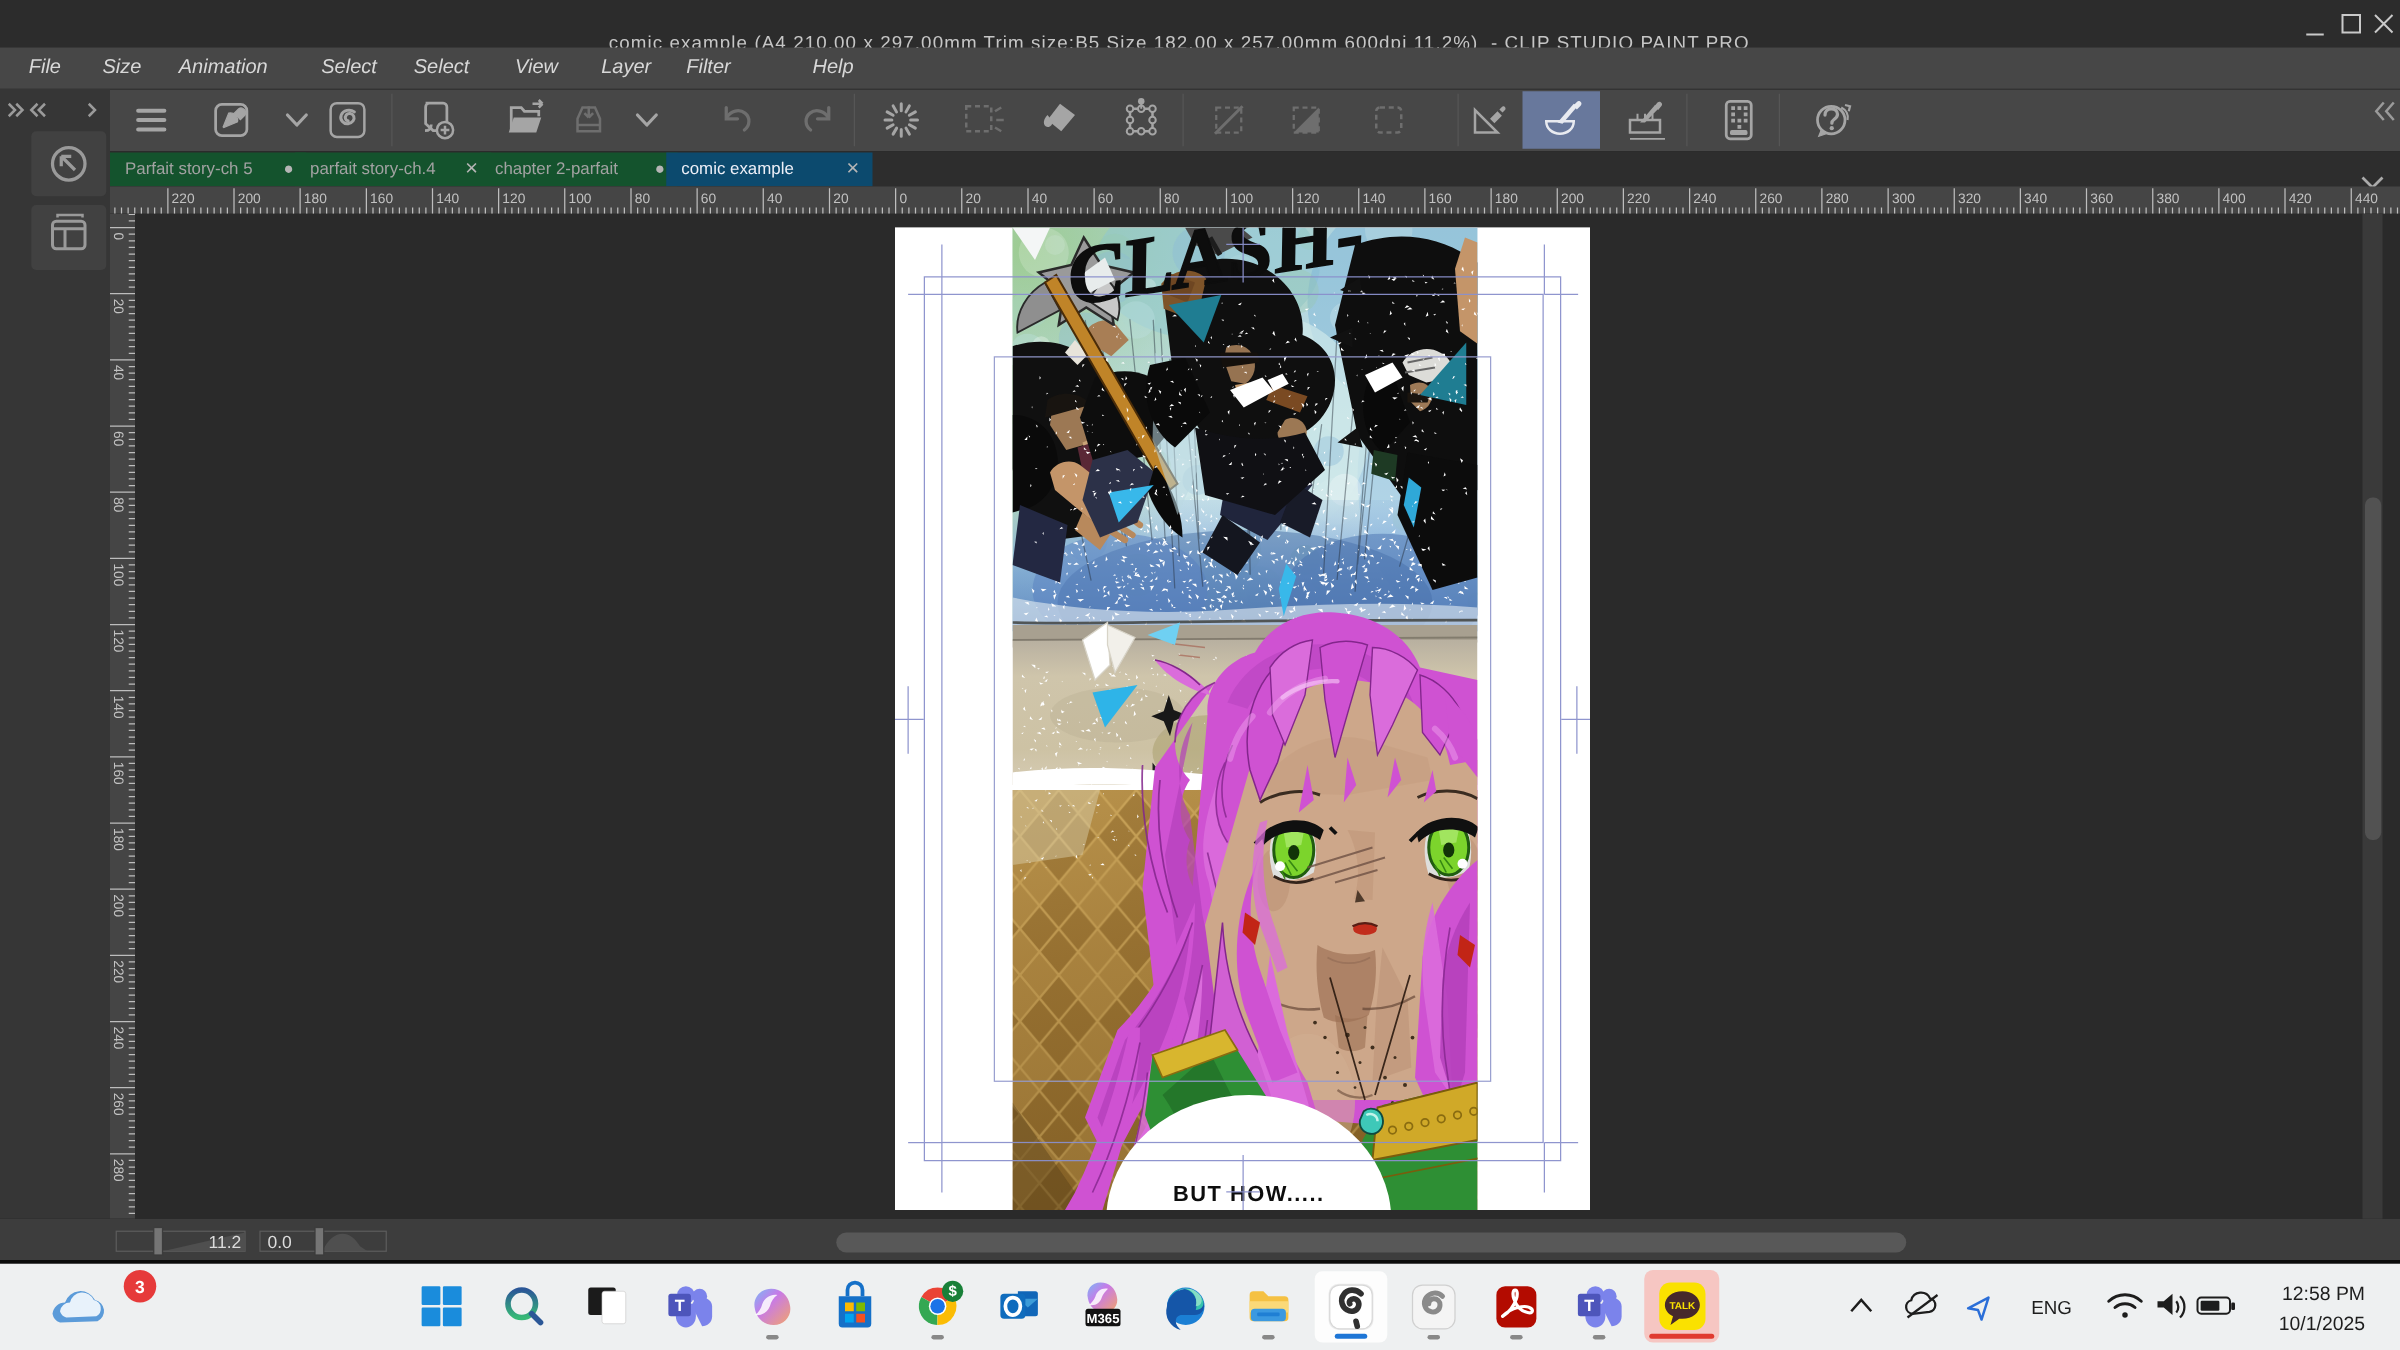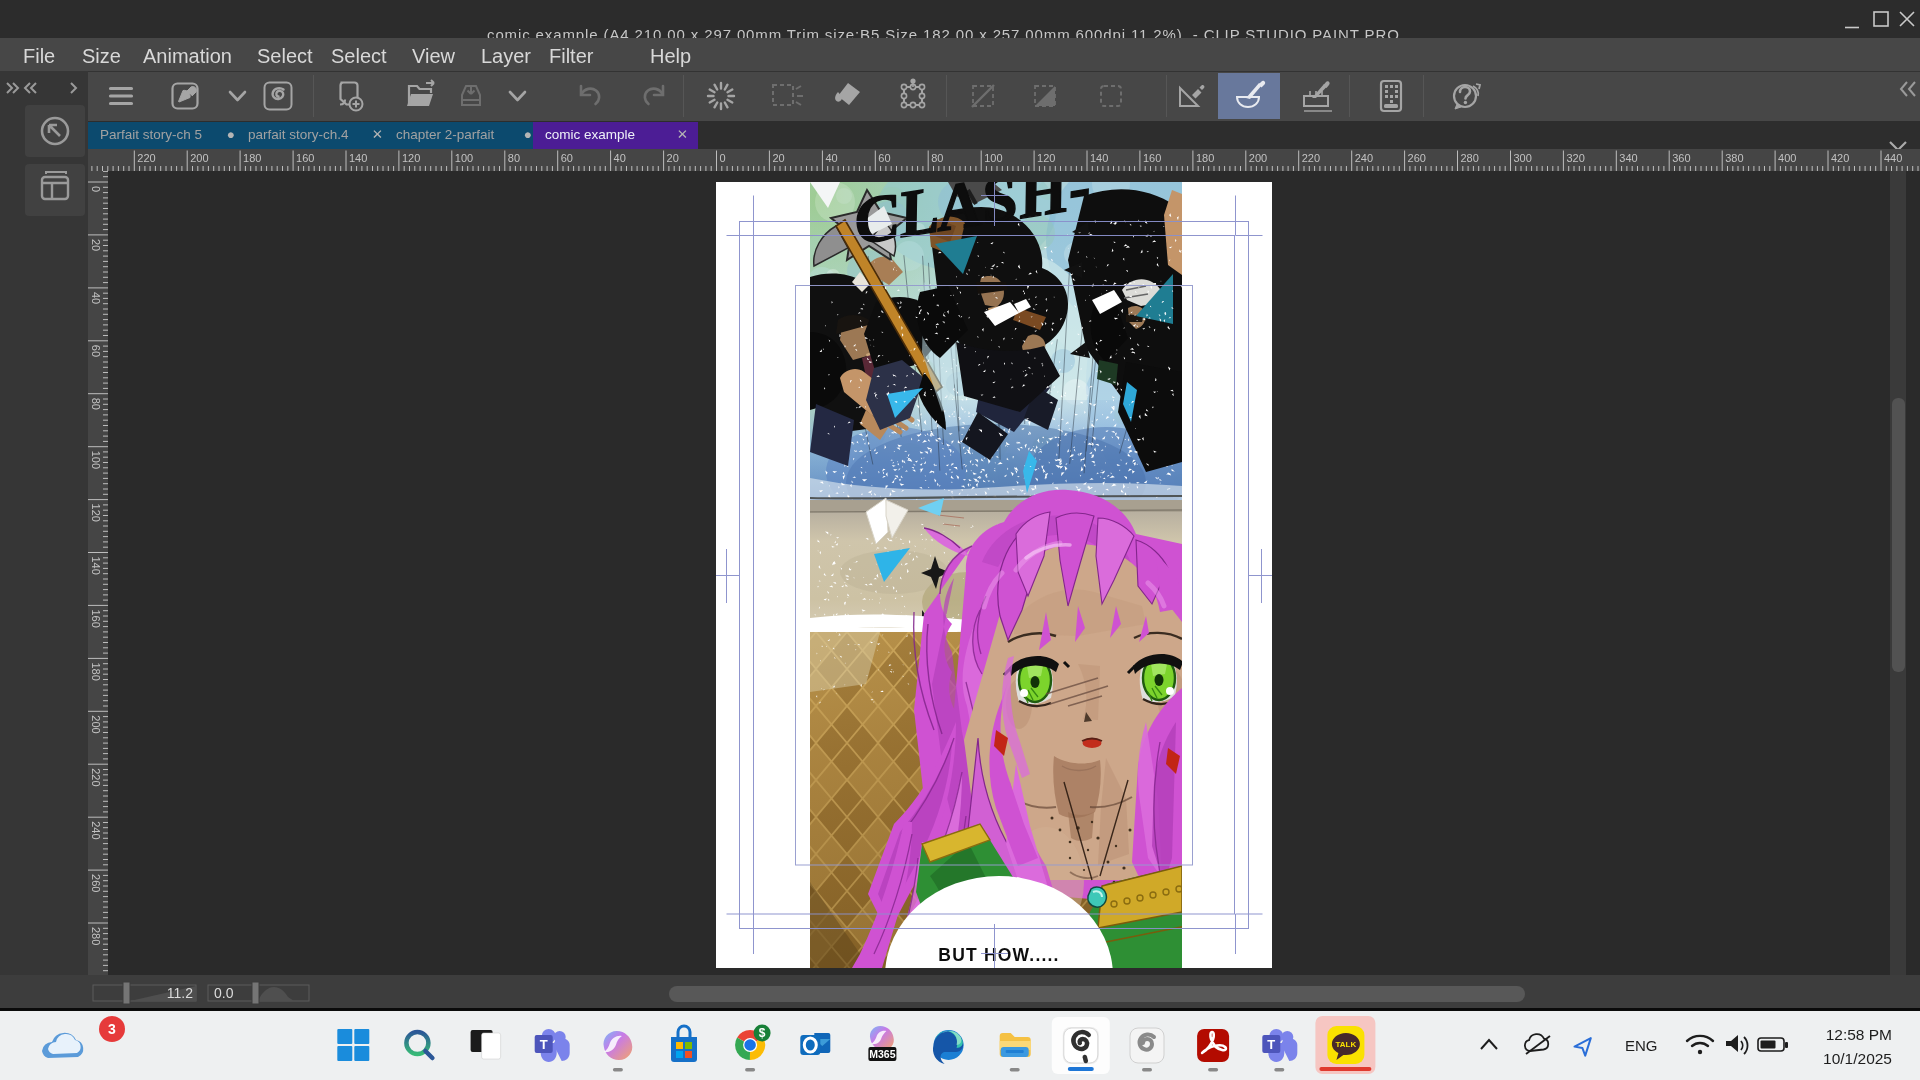--- a/index.html
+++ b/index.html
@@ -1,17 +1,17 @@
 <!DOCTYPE html>
 <html><head><meta charset="utf-8"><style>
 html,body{margin:0;padding:0;width:1920px;height:1080px;overflow:hidden;background:#2a2a2a;font-family:"Liberation Sans",sans-serif;}
 .abs{position:absolute;}
 #titletext{left:487px;top:10px;color:#c6c6c6;font-size:15px;letter-spacing:.88px;white-space:nowrap;margin-top:16px;}
-.menuitem{top:45px;color:#d8d8d8;font-size:20px;}
-.tab{top:122px;height:27px;color:#a2a2a2;font-size:13.5px;line-height:26px;background:#0c4a6e;white-space:nowrap;overflow:hidden;}
+.menuitem{top:45px;color:#d8d8d8;font-size:16px;font-style:italic;}
+.tab{top:122px;height:27px;color:#a2a2a2;font-size:13.5px;line-height:26px;background:#14532d;white-space:nowrap;overflow:hidden;}
 .tico{color:#b5b5b5;}
 svg{display:block}
 </style></head><body>
 <div class="abs" style="left:0;top:0;width:1920px;height:38px;background:#2c2c2c"></div>
 <div class="abs" id="titletext">comic example (A4 210.00 x 297.00mm Trim size:B5 Size 182.00 x 257.00mm 600dpi 11.2%)&nbsp; - CLIP STUDIO PAINT PRO</div>
 <svg class="abs" style="left:1836px;top:6px" width="84" height="26">
     <g stroke="#c9c9c9" stroke-width="1.6" fill="none">
       <path d="M9 21.5h14"></path>
       <rect x="38" y="6" width="14" height="14"></rect>
       <path d="M64 6l14 14M78 6L64 20"></path>
@@ -163,21 +163,21 @@
       <path d="M8 33l-2 5 6-2" fill="#a5a5a5" stroke="#a5a5a5"></path>
       <path d="M11 21c0-3 2.2-5 5-5 2.8 0 5 1.8 5 4.4 0 2.2-1.4 3.2-2.8 4.2-1.1 0.8-1.7 1.5-1.7 2.9" fill="none" stroke="#a5a5a5" stroke-width="2.6" stroke-linecap="round"></path>
       <circle cx="16.4" cy="31.5" r="1.7" fill="#a5a5a5"></circle>
       <path d="M24 15c4 2 6 6 5 10m-2-12l4 1-1 4" fill="none" stroke="#a5a5a5" stroke-width="1.8"></path>
     </g>
   </svg>
 <div class="abs" style="left:88px;top:121px;width:1832px;height:28px;background:#2d2d2d"></div>
 <div class="abs tab" style="left:88px;width:145px;padding-left:12px;">Parfait story-ch 5<span class="tico abs" style="right:10px">●</span></div>
 <div class="abs tab" style="left:236px;width:145px;padding-left:12px;">parfait story-ch.4<span class="tico abs" style="right:10px">✕</span></div>
 <div class="abs tab" style="left:384px;width:146px;padding-left:12px;">chapter 2-parfait<span class="tico abs" style="right:10px">●</span></div>
-<div class="abs tab" style="left:533px;width:153px;padding-left:12px;background:#4c1d95;color:#eef0f8;">comic example<span class="tico abs" style="right:10px">✕</span></div>
+<div class="abs tab" style="left:533px;width:153px;padding-left:12px;background:#0c4a6e;color:#eef0f8;">comic example<span class="tico abs" style="right:10px">✕</span></div>
 <svg class="abs" style="left:1886px;top:138px" width="24" height="16">
     <path d="M4 4l8 8 8-8" stroke="#aaa" stroke-width="2.2" fill="none"></path>
   </svg>
 <div class="abs" style="left:108px;top:171px;width:1812px;height:804px;background:#2a2a2a"></div>
 <div class="abs" style="left:88px;top:149px">
     <svg width="1832" height="22">
       <rect width="1832" height="22" fill="#454545"></rect>
       <path d="M3.9 17V22M9.2 17V22M14.5 17V22M19.8 17V22M25.1 17V22M30.4 17V22M35.7 17V22M41.0 17V22M46.3 1.5V22M51.6 17V22M56.9 17V22M62.1 17V22M67.4 17V22M72.7 17V22M78.0 17V22M83.3 17V22M88.6 17V22M93.9 17V22M99.2 1.5V22M104.5 17V22M109.8 17V22M115.1 17V22M120.4 17V22M125.7 17V22M131.0 17V22M136.3 17V22M141.5 17V22M146.8 17V22M152.1 1.5V22M157.4 17V22M162.7 17V22M168.0 17V22M173.3 17V22M178.6 17V22M183.9 17V22M189.2 17V22M194.5 17V22M199.8 17V22M205.1 1.5V22M210.4 17V22M215.6 17V22M220.9 17V22M226.2 17V22M231.5 17V22M236.8 17V22M242.1 17V22M247.4 17V22M252.7 17V22M258.0 1.5V22M263.3 17V22M268.6 17V22M273.9 17V22M279.2 17V22M284.5 17V22M289.7 17V22M295.0 17V22M300.3 17V22M305.6 17V22M310.9 1.5V22M316.2 17V22M321.5 17V22M326.8 17V22M332.1 17V22M337.4 17V22M342.7 17V22M348.0 17V22M353.3 17V22M358.6 17V22M363.8 1.5V22M369.1 17V22M374.4 17V22M379.7 17V22M385.0 17V22M390.3 17V22M395.6 17V22M400.9 17V22M406.2 17V22M411.5 17V22M416.8 1.5V22M422.1 17V22M427.4 17V22M432.7 17V22M438.0 17V22M443.2 17V22M448.5 17V22M453.8 17V22M459.1 17V22M464.4 17V22M469.7 1.5V22M475.0 17V22M480.3 17V22M485.6 17V22M490.9 17V22M496.2 17V22M501.5 17V22M506.8 17V22M512.1 17V22M517.3 17V22M522.6 1.5V22M527.9 17V22M533.2 17V22M538.5 17V22M543.8 17V22M549.1 17V22M554.4 17V22M559.7 17V22M565.0 17V22M570.3 17V22M575.6 1.5V22M580.9 17V22M586.2 17V22M591.4 17V22M596.7 17V22M602.0 17V22M607.3 17V22M612.6 17V22M617.9 17V22M623.2 17V22M628.5 1.5V22M633.8 17V22M639.1 17V22M644.4 17V22M649.7 17V22M655.0 17V22M660.3 17V22M665.6 17V22M670.8 17V22M676.1 17V22M681.4 1.5V22M686.7 17V22M692.0 17V22M697.3 17V22M702.6 17V22M707.9 17V22M713.2 17V22M718.5 17V22M723.8 17V22M729.1 17V22M734.4 1.5V22M739.7 17V22M744.9 17V22M750.2 17V22M755.5 17V22M760.8 17V22M766.1 17V22M771.4 17V22M776.7 17V22M782.0 17V22M787.3 1.5V22M792.6 17V22M797.9 17V22M803.2 17V22M808.5 17V22M813.8 17V22M819.0 17V22M824.3 17V22M829.6 17V22M834.9 17V22M840.2 1.5V22M845.5 17V22M850.8 17V22M856.1 17V22M861.4 17V22M866.7 17V22M872.0 17V22M877.3 17V22M882.6 17V22M887.9 17V22M893.2 1.5V22M898.4 17V22M903.7 17V22M909.0 17V22M914.3 17V22M919.6 17V22M924.9 17V22M930.2 17V22M935.5 17V22M940.8 17V22M946.1 1.5V22M951.4 17V22M956.7 17V22M962.0 17V22M967.3 17V22M972.5 17V22M977.8 17V22M983.1 17V22M988.4 17V22M993.7 17V22M999.0 1.5V22M1004.3 17V22M1009.6 17V22M1014.9 17V22M1020.2 17V22M1025.5 17V22M1030.8 17V22M1036.1 17V22M1041.4 17V22M1046.6 17V22M1051.9 1.5V22M1057.2 17V22M1062.5 17V22M1067.8 17V22M1073.1 17V22M1078.4 17V22M1083.7 17V22M1089.0 17V22M1094.3 17V22M1099.6 17V22M1104.9 1.5V22M1110.2 17V22M1115.5 17V22M1120.7 17V22M1126.0 17V22M1131.3 17V22M1136.6 17V22M1141.9 17V22M1147.2 17V22M1152.5 17V22M1157.8 1.5V22M1163.1 17V22M1168.4 17V22M1173.7 17V22M1179.0 17V22M1184.3 17V22M1189.6 17V22M1194.9 17V22M1200.1 17V22M1205.4 17V22M1210.7 1.5V22M1216.0 17V22M1221.3 17V22M1226.6 17V22M1231.9 17V22M1237.2 17V22M1242.5 17V22M1247.8 17V22M1253.1 17V22M1258.4 17V22M1263.7 1.5V22M1269.0 17V22M1274.2 17V22M1279.5 17V22M1284.8 17V22M1290.1 17V22M1295.4 17V22M1300.7 17V22M1306.0 17V22M1311.3 17V22M1316.6 1.5V22M1321.9 17V22M1327.2 17V22M1332.5 17V22M1337.8 17V22M1343.1 17V22M1348.3 17V22M1353.6 17V22M1358.9 17V22M1364.2 17V22M1369.5 1.5V22M1374.8 17V22M1380.1 17V22M1385.4 17V22M1390.7 17V22M1396.0 17V22M1401.3 17V22M1406.6 17V22M1411.9 17V22M1417.2 17V22M1422.5 1.5V22M1427.7 17V22M1433.0 17V22M1438.3 17V22M1443.6 17V22M1448.9 17V22M1454.2 17V22M1459.5 17V22M1464.8 17V22M1470.1 17V22M1475.4 1.5V22M1480.7 17V22M1486.0 17V22M1491.3 17V22M1496.6 17V22M1501.8 17V22M1507.1 17V22M1512.4 17V22M1517.7 17V22M1523.0 17V22M1528.3 1.5V22M1533.6 17V22M1538.9 17V22M1544.2 17V22M1549.5 17V22M1554.8 17V22M1560.1 17V22M1565.4 17V22M1570.7 17V22M1575.9 17V22M1581.2 1.5V22M1586.5 17V22M1591.8 17V22M1597.1 17V22M1602.4 17V22M1607.7 17V22M1613.0 17V22M1618.3 17V22M1623.6 17V22M1628.9 17V22M1634.2 1.5V22M1639.5 17V22M1644.8 17V22M1650.0 17V22M1655.3 17V22M1660.6 17V22M1665.9 17V22M1671.2 17V22M1676.5 17V22M1681.8 17V22M1687.1 1.5V22M1692.4 17V22M1697.7 17V22M1703.0 17V22M1708.3 17V22M1713.6 17V22M1718.9 17V22M1724.2 17V22M1729.4 17V22M1734.7 17V22M1740.0 1.5V22M1745.3 17V22M1750.6 17V22M1755.9 17V22M1761.2 17V22M1766.5 17V22M1771.8 17V22M1777.1 17V22M1782.4 17V22M1787.7 17V22M1793.0 1.5V22M1798.3 17V22M1803.5 17V22M1808.8 17V22M1814.1 17V22M1819.4 17V22M1824.7 17V22M1830.0 17V22" stroke="#bdbdbd" stroke-width="1" fill="none"></path>
       <text x="49.3" y="13" font-size="11" fill="#c2c2c2">220</text>
       <text x="102.2" y="13" font-size="11" fill="#c2c2c2">200</text>

